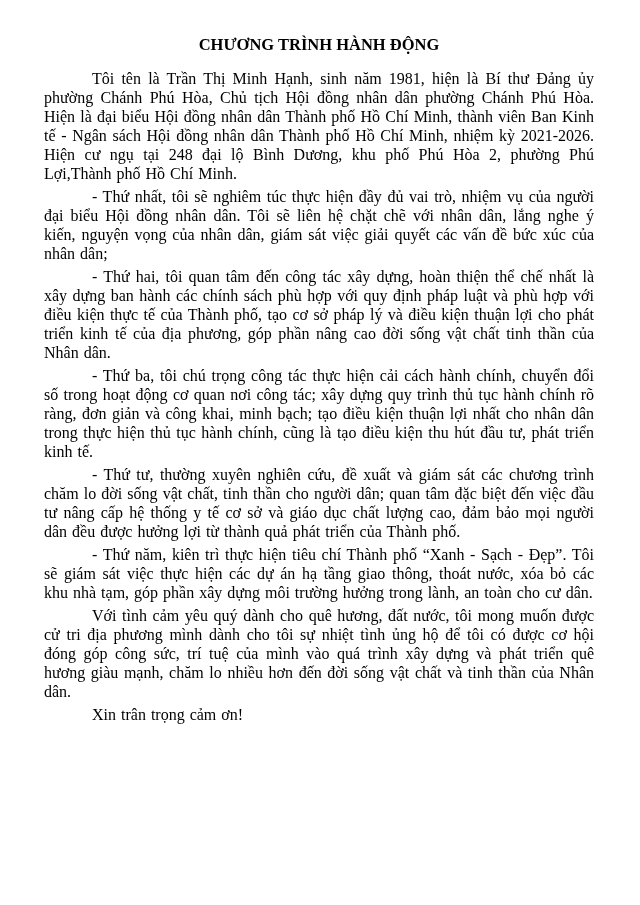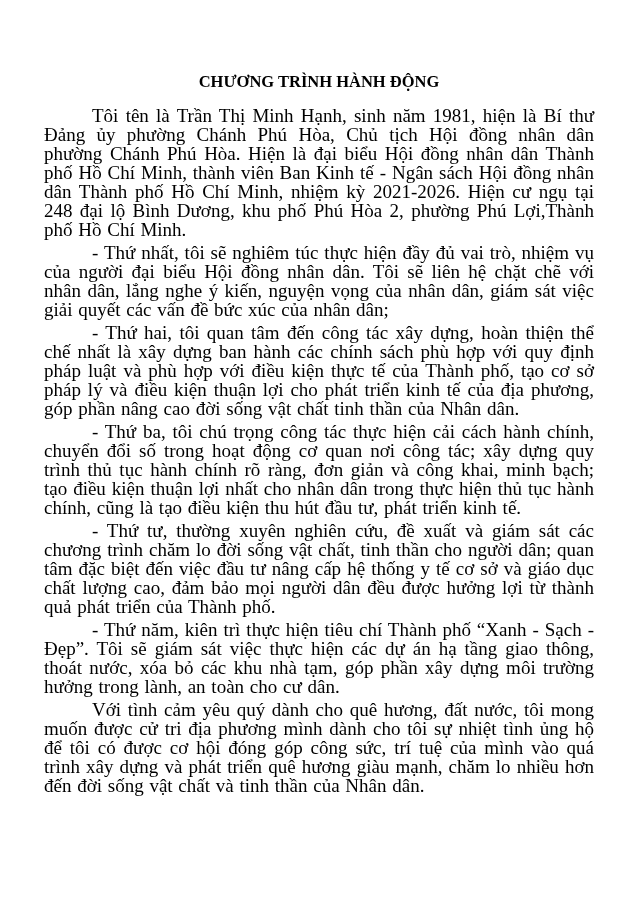--- a/index.html
+++ b/index.html
@@ -16,31 +16,30 @@
     color: #000000;
     padding: 34px 46px 0 44px;
     font-family: "Liberation Serif", "DejaVu Serif", serif;
     overflow: hidden;
   }
   .doc-title {
     text-align: center;
     font-weight: bold;
     font-size: 16.5px;
     line-height: 22px;
-    margin-top: 37px;
   }
   .doc-title .title-line {
     white-space: nowrap;
   }
   .doc-body {
     margin-top: 13px;
   }
   .doc-body p {
     margin: 1px 0 4px 0;
-    font-size: 19px;
+    font-size: 16px;
     line-height: 19px;
     text-align: justify;
     text-indent: 48px;
     word-spacing: 1px;
   }
 </style>
 </head>
 <body>
 
 <div class="page">
@@ -50,15 +49,16 @@
   </header>
 
   <main class="doc-body">
     <p>Tôi tên là Trần Thị Minh Hạnh, sinh năm 1981, hiện là Bí thư Đảng ủy phường Chánh Phú Hòa, Chủ tịch Hội đồng nhân dân phường Chánh Phú Hòa. Hiện là đại biểu Hội đồng nhân dân Thành phố Hồ Chí Minh, thành viên Ban Kinh tế - Ngân sách Hội đồng nhân dân Thành phố Hồ Chí Minh, nhiệm kỳ 2021-2026. Hiện cư ngụ tại 248 đại lộ Bình Dương, khu phố Phú Hòa 2, phường Phú Lợi,Thành phố Hồ Chí Minh.</p>
     <p>- Thứ nhất, tôi sẽ nghiêm túc thực hiện đầy đủ vai trò, nhiệm vụ của người đại biểu Hội đồng nhân dân. Tôi sẽ liên hệ chặt chẽ với nhân dân, lắng nghe ý kiến, nguyện vọng của nhân dân, giám sát việc giải quyết các vấn đề bức xúc của nhân dân;</p>
     <p>- Thứ hai, tôi quan tâm đến công tác xây dựng, hoàn thiện thể chế nhất là xây dựng ban hành các chính sách phù hợp với quy định pháp luật và phù hợp với điều kiện thực tế của Thành phố, tạo cơ sở pháp lý và điều kiện thuận lợi cho phát triển kinh tế của địa phương, góp phần nâng cao đời sống vật chất tinh thần của Nhân dân.</p>
     <p>- Thứ ba, tôi chú trọng công tác thực hiện cải cách hành chính, chuyển đổi số trong hoạt động cơ quan nơi công tác; xây dựng quy trình thủ tục hành chính rõ ràng, đơn giản và công khai, minh bạch; tạo điều kiện thuận lợi nhất cho nhân dân trong thực hiện thủ tục hành chính, cũng là tạo điều kiện thu hút đầu tư, phát triển kinh tế.</p>
     <p>- Thứ tư, thường xuyên nghiên cứu, đề xuất và giám sát các chương trình chăm lo đời sống vật chất, tinh thần cho người dân; quan tâm đặc biệt đến việc đầu tư nâng cấp hệ thống y tế cơ sở và giáo dục chất lượng cao, đảm bảo mọi người dân đều được hưởng lợi từ thành quả phát triển của Thành phố.</p>
     <p>- Thứ năm, kiên trì thực hiện tiêu chí Thành phố “Xanh - Sạch - Đẹp”. Tôi sẽ giám sát việc thực hiện các dự án hạ tầng giao thông, thoát nước, xóa bỏ các khu nhà tạm, góp phần xây dựng môi trường hưởng trong lành, an toàn cho cư dân.</p>
     <p>Với tình cảm yêu quý dành cho quê hương, đất nước, tôi mong muốn được cử tri địa phương mình dành cho tôi sự nhiệt tình ủng hộ để tôi có được cơ hội đóng góp công sức, trí tuệ của mình vào quá trình xây dựng và phát triển quê hương giàu mạnh, chăm lo nhiều hơn đến đời sống vật chất và tinh thần của Nhân dân.</p>
+    <p>Xin trân trọng cảm ơn!</p>
   </main>
 
 </div>
 
 </body></html>

